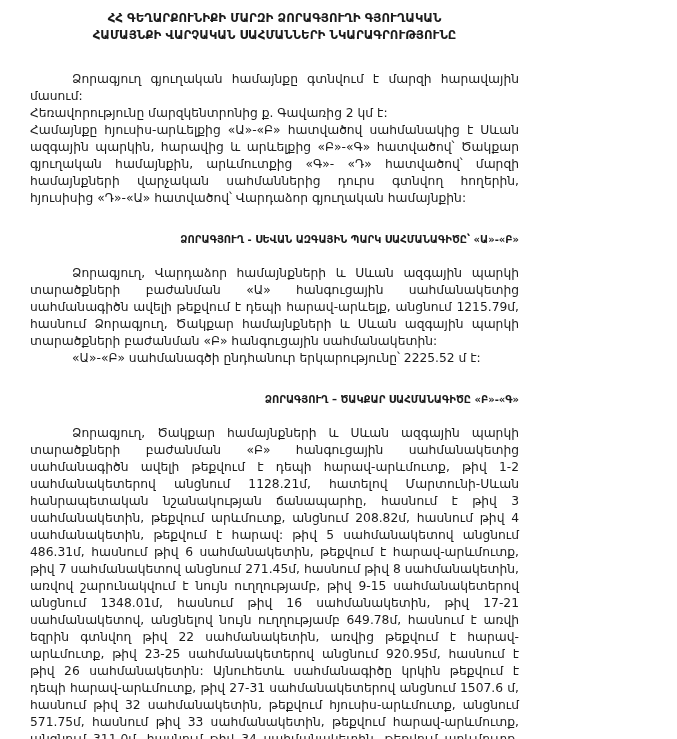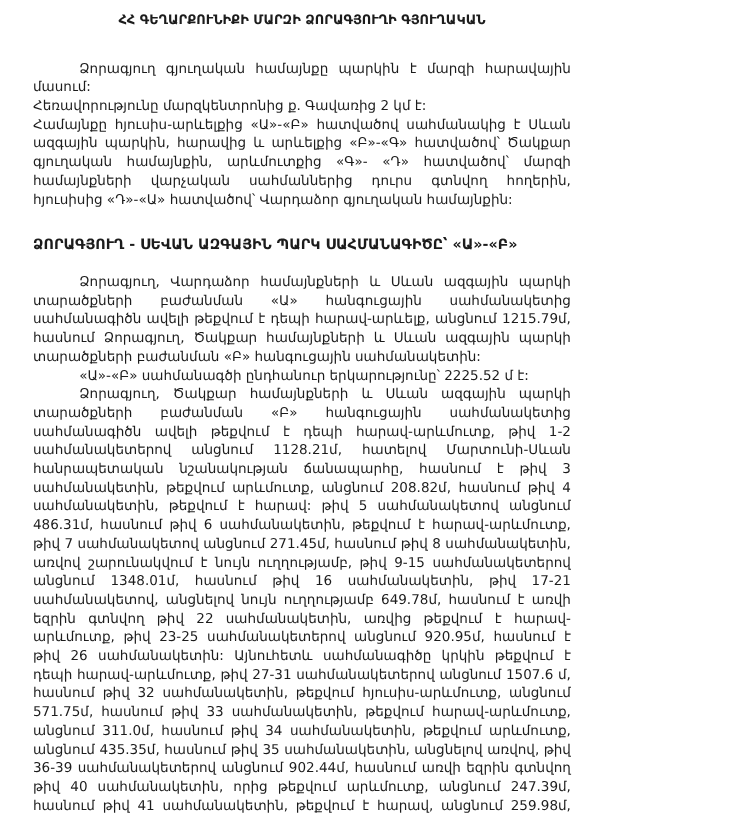--- a/index.html
+++ b/index.html
@@ -22,54 +22,56 @@
   }
   .doc-title {
     text-align: center;
     font-weight: bold;
     font-size: 11.8px;
     line-height: 17px;
     margin: 0 0 27px 0;
   }
   .heading {
     font-weight: bold;
-    text-align: left;
-    font-size: 13px;
+    text-align: right;
+    font-size: 10px;
     line-height: 17px;
     margin: 24px 0 17px 0;
   }
   .para {
     margin: 0;
     text-align: justify;
   }
   .indent {
     text-indent: 42px;
   }
   section { margin: 0; }
 </style>
 </head>
 <body>
 
 <div class="page">
 
   <header class="doc-title">
     <div>ՀՀ ԳԵՂԱՐՔՈՒՆԻՔԻ ՄԱՐԶԻ ՁՈՐԱԳՅՈՒՂԻ ԳՅՈՒՂԱԿԱՆ</div>
+    <div>ՀԱՄԱՅՆՔԻ ՎԱՐՉԱԿԱՆ ՍԱՀՄԱՆՆԵՐԻ ՆԿԱՐԱԳՐՈՒԹՅՈՒՆԸ</div>
   </header>
 
   <section>
-    <p class="para indent">Ձորագյուղ գյուղական համայնքը պարկին է մարզի հարավային մասում:</p>
+    <p class="para indent">Ձորագյուղ գյուղական համայնքը գտնվում է մարզի հարավային մասում:</p>
     <p class="para">Հեռավորությունը մարզկենտրոնից ք. Գավառից 2 կմ է:</p>
     <p class="para">Համայնքը հյուսիս-արևելքից «Ա»-«Բ» հատվածով սահմանակից է Սևան ազգային պարկին, հարավից և արևելքից «Բ»-«Գ» հատվածով՝ Ծակքար գյուղական համայնքին, արևմուտքից «Գ»- «Դ» հատվածով՝ մարզի համայնքների վարչական սահմաններից դուրս գտնվող հողերին, հյուսիսից «Դ»-«Ա» հատվածով՝ Վարդաձոր գյուղական համայնքին:</p>
   </section>
 
   <h2 class="heading">ՁՈՐԱԳՅՈՒՂ - ՍԵՎԱՆ ԱԶԳԱՅԻՆ ՊԱՐԿ ՍԱՀՄԱՆԱԳԻԾԸ՝ «Ա»-«Բ»</h2>
 
   <section>
     <p class="para indent">Ձորագյուղ, Վարդաձոր համայնքների և Սևան ազգային պարկի տարածքների բաժանման «Ա» հանգուցային սահմանակետից սահմանագիծն ավելի թեքվում է դեպի հարավ-արևելք, անցնում 1215.79մ, հասնում Ձորագյուղ, Ծակքար համայնքների և Սևան ազգային պարկի տարածքների բաժանման «Բ» հանգուցային սահմանակետին:</p>
     <p class="para indent">«Ա»-«Բ» սահմանագծի ընդհանուր երկարությունը՝ 2225.52 մ է:</p>
   </section>
 
+  <h2 class="heading">ՁՈՐԱԳՅՈՒՂ – ԾԱԿՔԱՐ ՍԱՀՄԱՆԱԳԻԾԸ «Բ»-«Գ»</h2>
 
   <section>
     <p class="para indent">Ձորագյուղ, Ծակքար համայնքների և Սևան ազգային պարկի տարածքների բաժանման «Բ» հանգուցային սահմանակետից սահմանագիծն ավելի թեքվում է դեպի հարավ-արևմուտք, թիվ 1-2 սահմանակետերով անցնում 1128.21մ, հատելով Մարտունի-Սևան հանրապետական նշանակության ճանապարհը, հասնում է թիվ 3 սահմանակետին, թեքվում արևմուտք, անցնում 208.82մ, հասնում թիվ 4 սահմանակետին, թեքվում է հարավ: թիվ 5 սահմանակետով անցնում 486.31մ, հասնում թիվ 6 սահմանակետին, թեքվում է հարավ-արևմուտք, թիվ 7 սահմանակետով անցնում 271.45մ, հասնում թիվ 8 սահմանակետին, առվով շարունակվում է նույն ուղղությամբ, թիվ 9-15 սահմանակետերով անցնում 1348.01մ, հասնում թիվ 16 սահմանակետին, թիվ 17-21 սահմանակետով, անցնելով նույն ուղղությամբ 649.78մ, հասնում է առվի եզրին գտնվող թիվ 22 սահմանակետին, առվից թեքվում է հարավ-արևմուտք, թիվ 23-25 սահմանակետերով անցնում 920.95մ, հասնում է թիվ 26 սահմանակետին: Այնուհետև սահմանագիծը կրկին թեքվում է դեպի հարավ-արևմուտք, թիվ 27-31 սահմանակետերով անցնում 1507.6 մ, հասնում թիվ 32 սահմանակետին, թեքվում հյուսիս-արևմուտք, անցնում 571.75մ, հասնում թիվ 33 սահմանակետին, թեքվում հարավ-արևմուտք, անցնում 311.0մ, հասնում թիվ 34 սահմանակետին, թեքվում արևմուտք, անցնում 435.35մ, հասնում թիվ 35 սահմանակետին, անցնելով առվով, թիվ 36-39 սահմանակետերով անցնում 902.44մ, հասնում առվի եզրին գտնվող թիվ 40 սահմանակետին, որից թեքվում արևմուտք, անցնում 247.39մ, հասնում թիվ 41 սահմանակետին, թեքվում է հարավ, անցնում 259.98մ, հասնում թիվ 42 սահմանակետին, թեքվելով հարավ-արևմուտք, անցնում 249.79մ, հասնում թիվ 43 սահմանակետին, թեքվում է հյուսիս-արևմուտք, անցնում 231.23մ, հասնում թիվ 44 սահմանակետին, կրկին թեքվում է հարավ-արևմուտք, թիվ 45-47 սահմանակետերով անցնում 698.72մ, հասնում թիվ 48 սահմանակետին, առվից թեքվում դեպի արևմուտք, թիվ 49-70 սահմանակետերով անցնում 3180.51մ, հասնում Ձորագյուղ, Ծակքար համայնք</p>
   </section>
 
 </div>
 
 </body></html>

